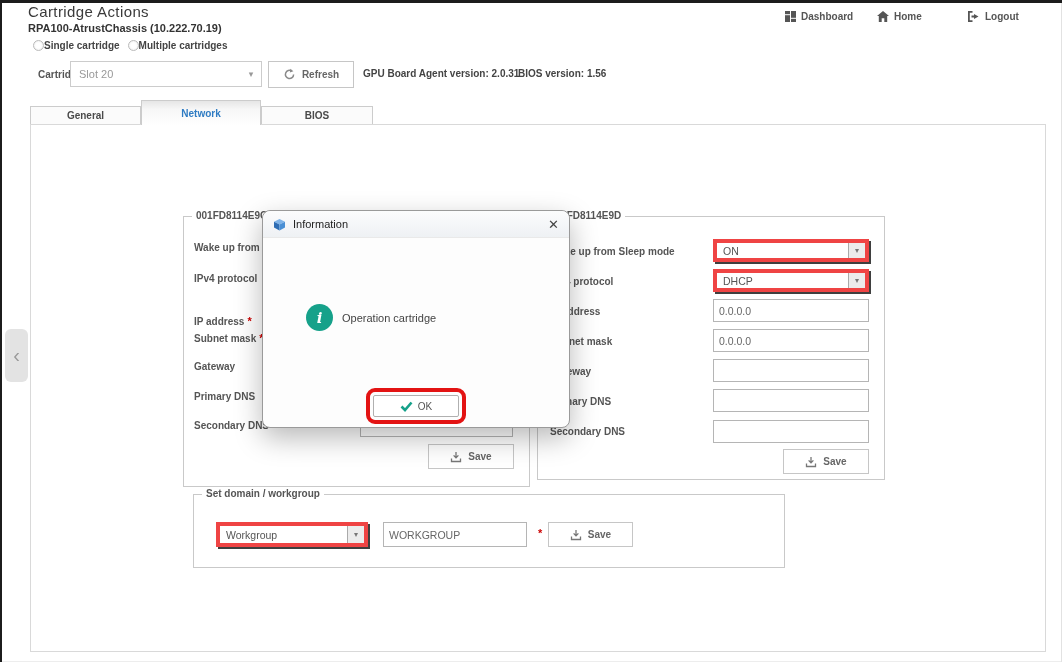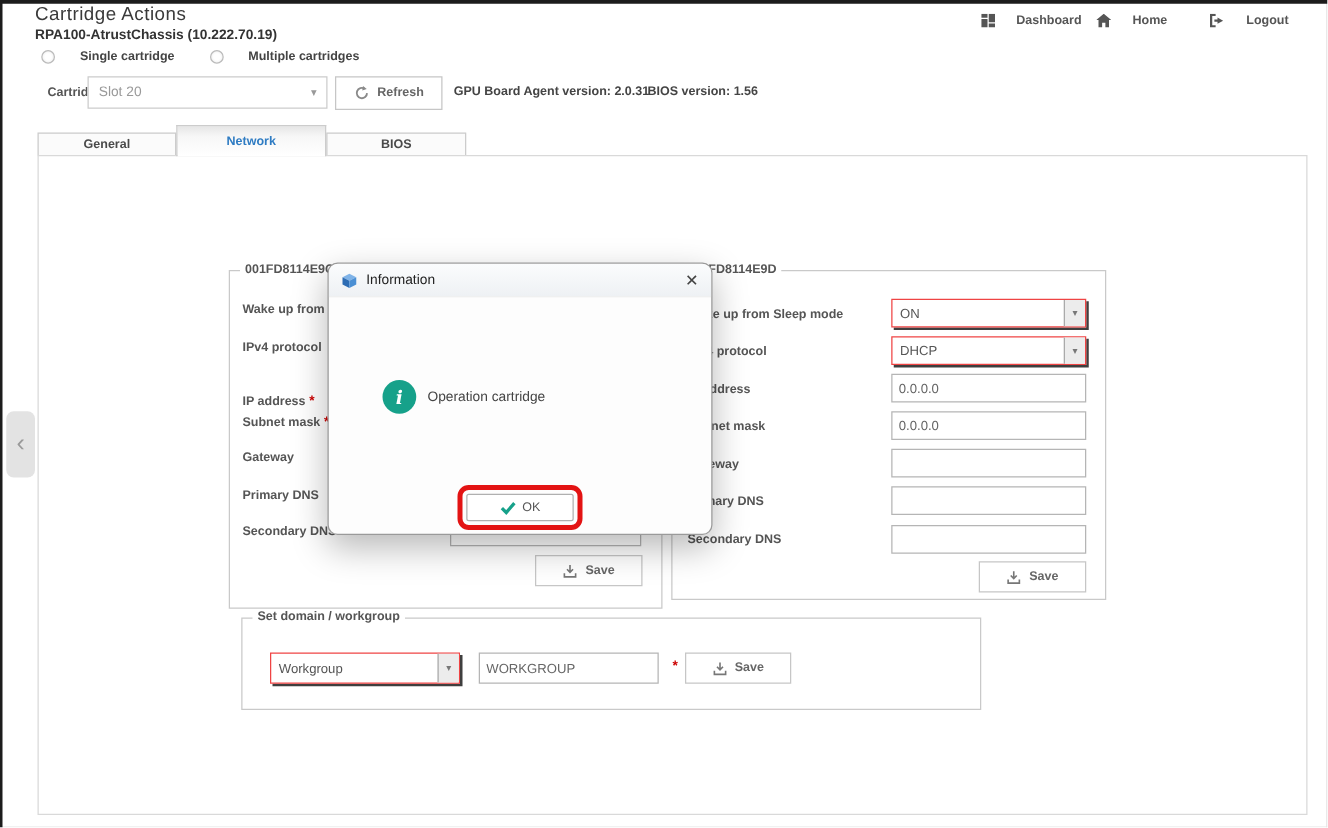--- a/index.html
+++ b/index.html
@@ -14,21 +14,21 @@
     box-shadow: inset 0 3px 0 #1c1c1c, inset 2px 0 0 #1c1c1c, inset -1px 0 0 #e2e2e2, inset 0 -1px 0 #ededed;
   }
   .abs { position:absolute; }
   .lbl { font-size:10px; font-weight:bold; color:#555; white-space:nowrap; }
 
   
   .title { font-size:15px; color:#3a3a3a; letter-spacing:.4px; }
   .subtitle { font-size:11px; font-weight:bold; color:#333; }
   .radio-dot { width:11px; height:11px; border-radius:50%; border:1px solid #bbb;
     background:radial-gradient(#fff 40%, #e9e9e9); display:inline-block; }
-  .nav-item { display:flex; align-items:center; gap:17px; font-size:10px; font-weight:bold; color:#555; cursor:pointer; }
+  .nav-item { display:flex; align-items:center; gap:5px; font-size:10px; font-weight:bold; color:#555; cursor:pointer; }
 
   
   .flat-select { border:1px solid #ccc; background:#fff; display:flex; align-items:center; }
   .flat-select .val { flex:1; padding:0 8px; font-size:11px; color:#999; }
   .flat-select .arr { width:20px; text-align:center; color:#999; font-size:9px; }
   .btn { border:1px solid #c6c6c6; background:#fff; display:flex; align-items:center; justify-content:center;
     gap:6px; font-size:10px; font-weight:bold; color:#666; cursor:pointer; }
   .vertext { font-size:10px; font-weight:bold; color:#444; white-space:nowrap; }
 
   
@@ -37,21 +37,21 @@
   .tab.active { background:linear-gradient(#e6e6e6, #f7f7f7 35%, #ffffff); border-bottom:none; z-index:5; }
 
   .main-panel { border:1px solid #d9d9d9; background:#fff; }
 
   
   .fs { border:1px solid #c9c9c9; background:#fff; }
   .fs-legend { position:absolute; top:-7px; left:8px; background:#fff; padding:0 4px;
     font-size:10px; font-weight:bold; color:#555; white-space:nowrap; }
   .ipt { border:1px solid #b5b5b5; background:#fff; font-family:"Liberation Sans",sans-serif;
     font-size:10.5px; color:#666; padding:10px 5px; outline:none; }
-  .sel3d { border:1px solid #ef4444; box-shadow:2px 2px 0 #3f3f3f; background:#fff;
+  .sel3d { border:4px solid #ef4444; box-shadow:2px 2px 0 #3f3f3f; background:#fff;
     display:flex; align-items:stretch; cursor:pointer; }
   .sel3d .val { flex:1; display:flex; align-items:center; padding:0 6px; font-size:10.5px; color:#555; }
   .sel3d .arr { width:17px; background:#ececec; border-left:1px solid #aaa;
     display:flex; align-items:center; justify-content:center; color:#777; font-size:8px; }
   .req { color:#cc0000; font-weight:bold; font-size:11px; margin-left:3px; }
 
   
   .dialog { border:1px solid #9a9a9a; border-radius:8px; background:#fdfdfd;
     box-shadow:0 10px 28px rgba(0,0,0,.28); z-index:20; }
   .dlg-title { height:27px; border-radius:8px 8px 0 0; background:linear-gradient(#fbfcfd,#eef1f4);
@@ -73,21 +73,21 @@
   svg { display:block; }
 </style>
 </head>
 <body>
 
 <div class="page">
 
   <div class="abs title" style="left:28px; top:3px;">Cartridge Actions</div>
   <div class="abs subtitle" style="left:28px; top:22px;">RPA100-AtrustChassis (10.222.70.19)</div>
 
-  <div class="abs" style="left:33px; top:40px; display:flex; align-items:flex-end; gap:20px;">
+  <div class="abs" style="left:33px; top:40px; display:flex; align-items:flex-end; gap:0;">
     <span class="radio-dot"></span>
     <span class="lbl" style="color:#444;">Single cartridge</span>
     <span class="radio-dot" style="margin-left:8px;"></span>
     <span class="lbl" style="color:#444;">Multiple cartridges</span>
   </div>
 
   <div class="abs nav-item" style="left:785px; top:11px;">
     <span>
       <svg width="11" height="11" viewBox="0 0 11 11">
           <rect x="0" y="0" width="5" height="3.2" fill="#555"></rect>

